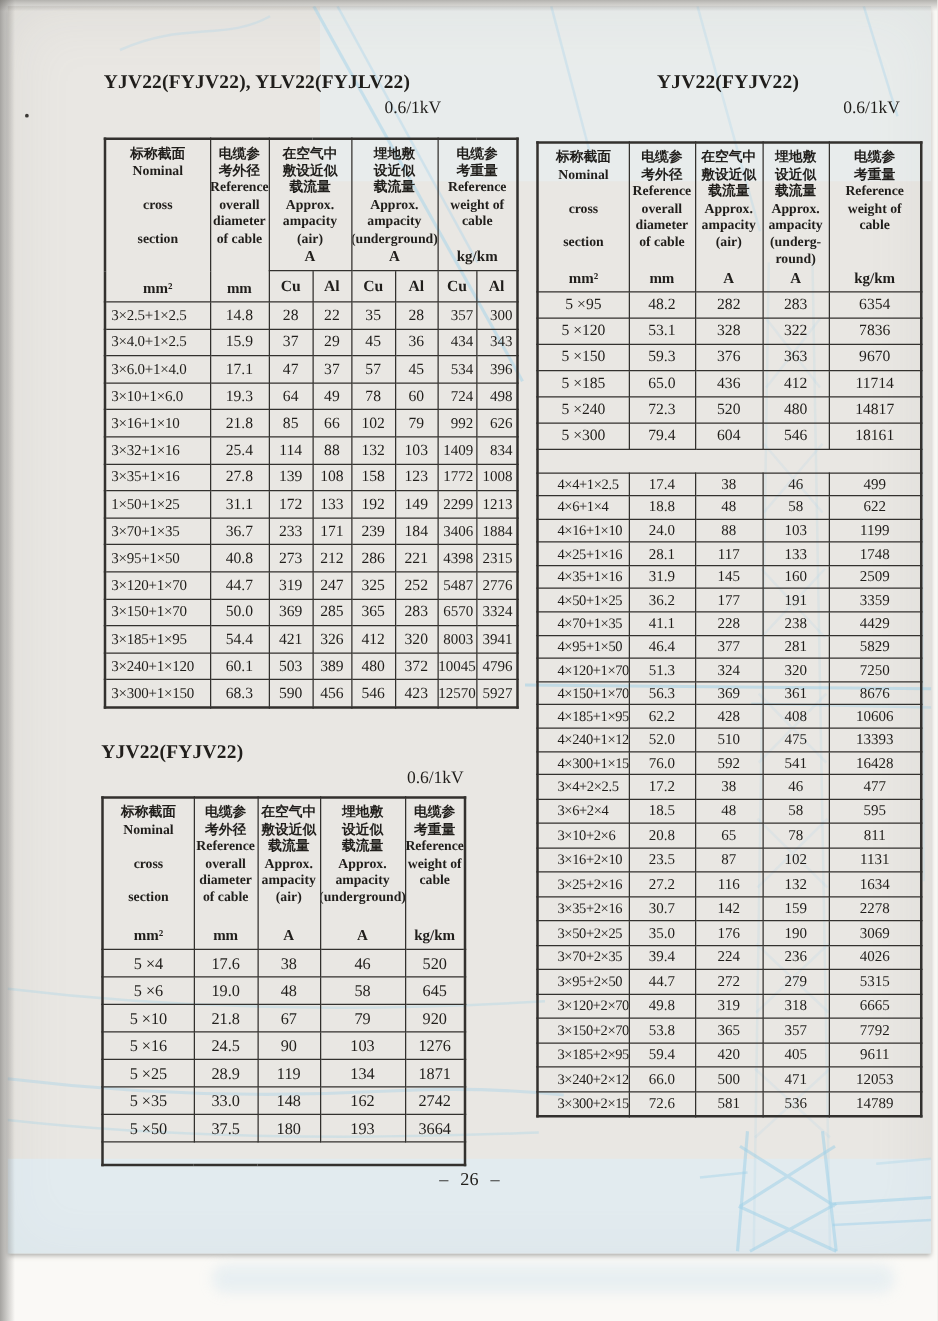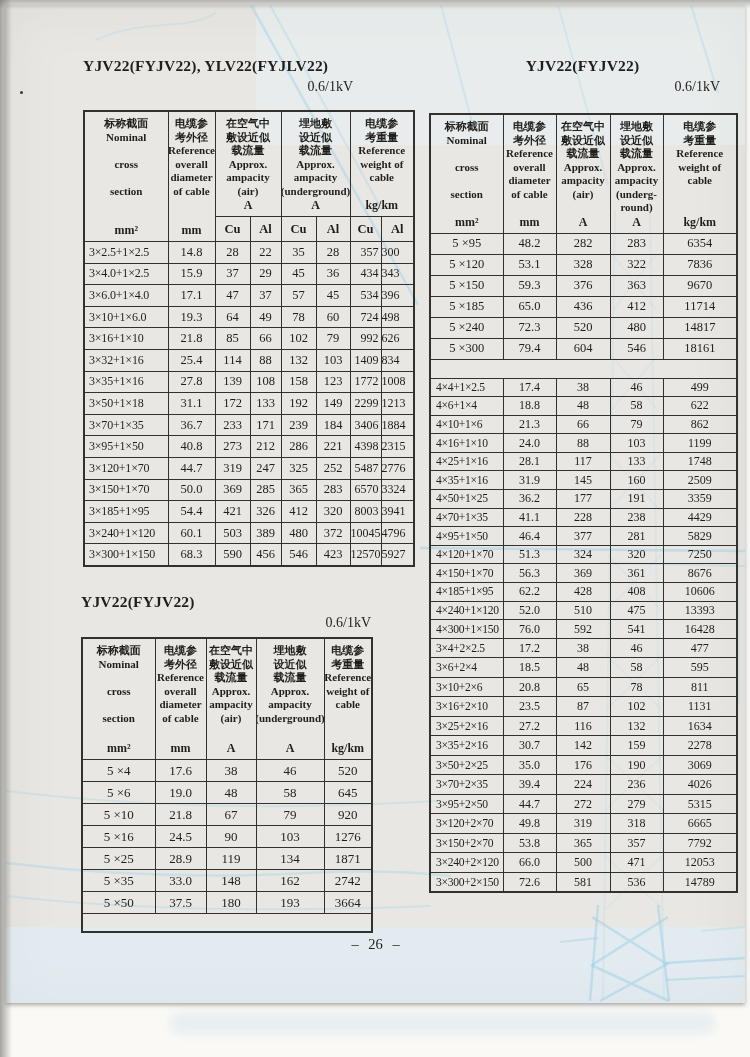--- a/index.html
+++ b/index.html
@@ -38,35 +38,35 @@
     align-items:center;height:100%;box-sizing:border-box;padding:5px 1px 3px}
   .ht{white-space:pre-line;text-align:center;font-size:11px;line-height:13.5px}
   .hu{font-size:12px;line-height:14px;padding-bottom:1px}
 
   
   .t1 th.h-main{height:100px}
   .t1 tr.subrow th{height:24px;font-size:12.5px;vertical-align:middle;text-align:center}
   .t1 td{height:20.6px;text-align:center}
   .t1 td.c0{text-align:left;padding-left:4px;font-size:12px;letter-spacing:-.2px}
   .t1 td.c6{text-align:right;padding-right:2px;font-size:12px}
-  .t1 td.c7{text-align:right;padding-right:14px;font-size:12px}
+  .t1 td.c7{text-align:right;padding-right:3px;font-size:12px}
 
   
   .t2 th{height:120px}
   .t2 td{height:21px;text-align:center;font-size:13px}
   .t2 tbody::after{content:"";display:table-row;height:18px}
 
   
   .t3 th{height:110px}
   .t3 td{text-align:center}
   .t3 .s1 td{height:20px;font-size:12.5px}
   .t3 .s1::after{content:"";display:table-row;height:19px}
   .t3 .s2 td{height:17.6px;font-size:12px}
   .t3 .s3 td{height:18.5px;font-size:12px}
-  .t3 .s2 td.c0,.t3 .s3 td.c0{text-align:left;padding-left:5px;font-size:11.6px;letter-spacing:-.3px}
+  .t3 .s2 td.c0,.t3 .s3 td.c0{text-align:left;padding-left:15px;font-size:11.6px;letter-spacing:-.3px}
 
   .footer{position:absolute;left:0;top:931px;width:739px;text-align:center;
     font-size:14.5px;word-spacing:6px;z-index:2}
   .speck{position:absolute;left:14px;top:86px;width:3px;height:3px;background:#3a3834;border-radius:50%}
 </style>
 </head>
 <body>
 
 <div class="page">
 
@@ -257,21 +257,21 @@
               <td class="c0">3×35+1×16</td>
               <td class="c1">27.8</td>
               <td class="c2">139</td>
               <td class="c3">108</td>
               <td class="c4">158</td>
               <td class="c5">123</td>
               <td class="c6">1772</td>
               <td class="c7">1008</td>
             </tr>
             <tr>
-              <td class="c0">3×50+1×18</td>
+              <td class="c0">1×50+1×25</td>
               <td class="c1">31.1</td>
               <td class="c2">172</td>
               <td class="c3">133</td>
               <td class="c4">192</td>
               <td class="c5">149</td>
               <td class="c6">2299</td>
               <td class="c7">1213</td>
             </tr>
             <tr>
               <td class="c0">3×70+1×35</td>
@@ -593,27 +593,20 @@
               <td class="c4">499</td>
             </tr>
             <tr>
               <td class="c0">4×6+1×4</td>
               <td class="c1">18.8</td>
               <td class="c2">48</td>
               <td class="c3">58</td>
               <td class="c4">622</td>
             </tr>
             <tr>
-              <td class="c0">4×10+1×6</td>
-              <td class="c1">21.3</td>
-              <td class="c2">66</td>
-              <td class="c3">79</td>
-              <td class="c4">862</td>
-            </tr>
-            <tr>
               <td class="c0">4×16+1×10</td>
               <td class="c1">24.0</td>
               <td class="c2">88</td>
               <td class="c3">103</td>
               <td class="c4">1199</td>
             </tr>
             <tr>
               <td class="c0">4×25+1×16</td>
               <td class="c1">28.1</td>
               <td class="c2">117</td>
@@ -756,20 +749,27 @@
               <td class="c4">6665</td>
             </tr>
             <tr>
               <td class="c0">3×150+2×70</td>
               <td class="c1">53.8</td>
               <td class="c2">365</td>
               <td class="c3">357</td>
               <td class="c4">7792</td>
             </tr>
             <tr>
+              <td class="c0">3×185+2×95</td>
+              <td class="c1">59.4</td>
+              <td class="c2">420</td>
+              <td class="c3">405</td>
+              <td class="c4">9611</td>
+            </tr>
+            <tr>
               <td class="c0">3×240+2×120</td>
               <td class="c1">66.0</td>
               <td class="c2">500</td>
               <td class="c3">471</td>
               <td class="c4">12053</td>
             </tr>
             <tr>
               <td class="c0">3×300+2×150</td>
               <td class="c1">72.6</td>
               <td class="c2">581</td>

